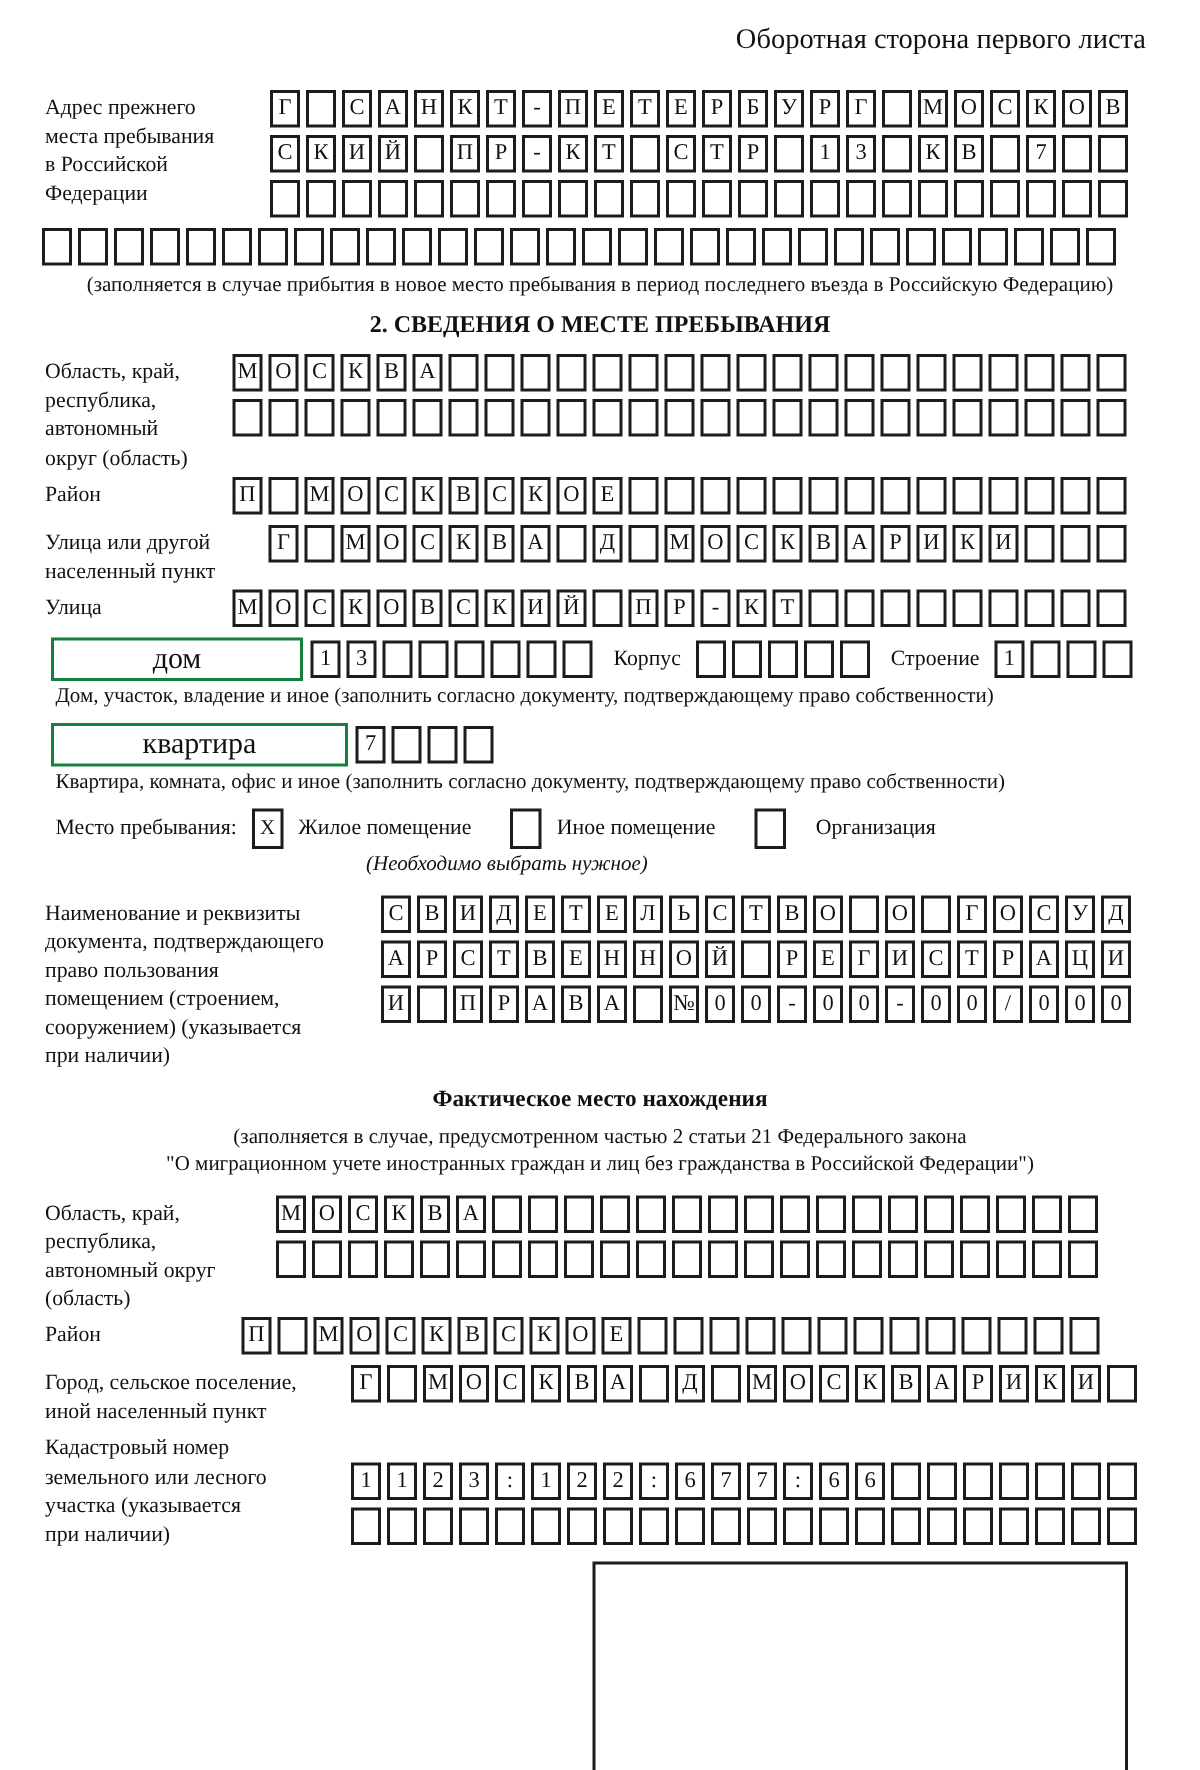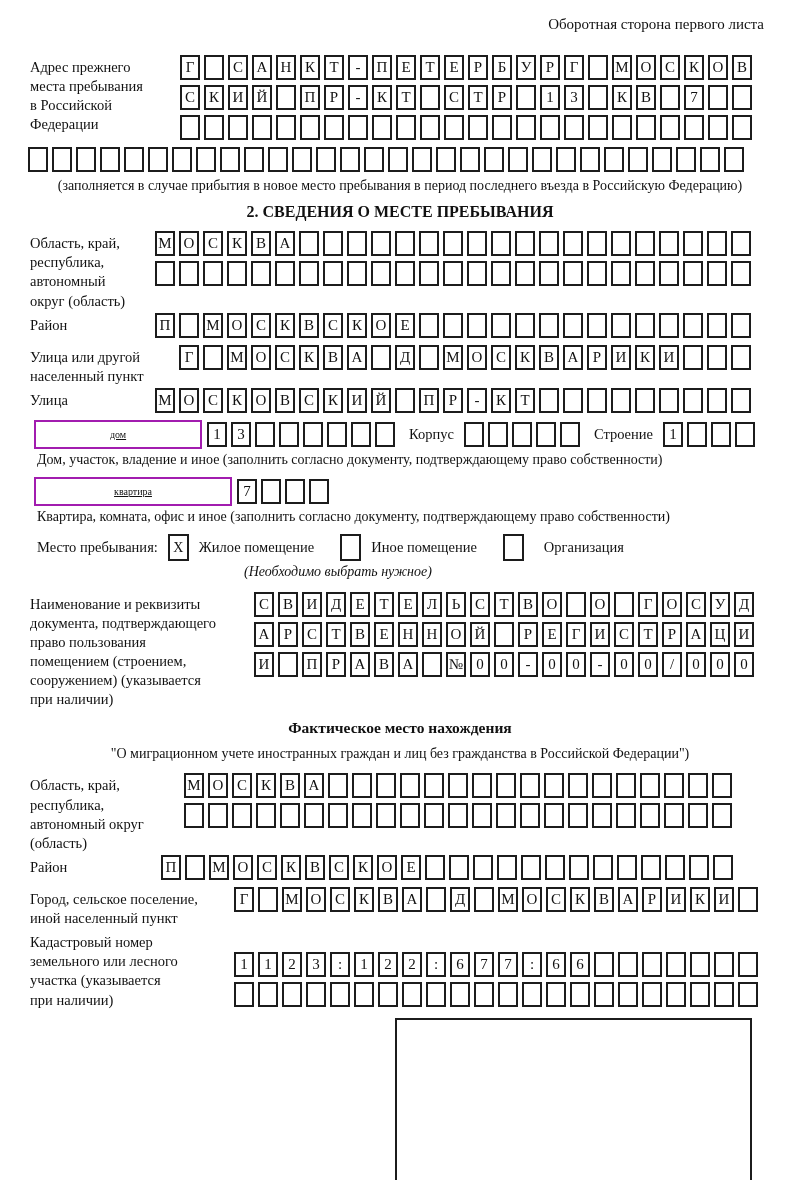--- a/index.html
+++ b/index.html
@@ -3,42 +3,42 @@
 <meta charset="utf-8">
 <style>
   * { margin:0; padding:0; box-sizing:border-box; }
   html,body { background:#fff; }
   body { width:800px; }
   .page {
     width:800px; min-height:1180px; background:#fff; color:#111;
     font-family:"Liberation Serif","DejaVu Serif",serif;
     padding:16px 30px 20px 30px; position:relative;
   }
-  .hdr { text-align:right; font-size:15px; padding-right:6px; margin-bottom:22px; }
+  .hdr { text-align:right; font-size:19px; padding-right:6px; margin-bottom:22px; }
   .frow { display:flex; align-items:flex-start; margin-bottom:2px; }
   .flabel { flex-shrink:0; font-size:14.5px; line-height:1.32; padding-top:3px; }
   .flabel div { white-space:nowrap; }
   .w150{width:150px;} .w125{width:125px;} .w149{width:149px;}
   .w224{width:224px;} .w154{width:154px;} .w131{width:131px;} .w204{width:204px;}
   .bcol { display:flex; flex-direction:column; }
   .brow { display:flex; gap:4px; margin-bottom:5px; }
   .cell {
     width:20px; height:25px; border:2px solid #1c1c1c; flex-shrink:0;
     display:flex; align-items:center; justify-content:center;
     font-size:15px; line-height:1; background:#fff;
   }
   .fullrow { margin-left:-2px; margin-top:1px; }
   .note { font-size:14px; line-height:1.3; margin:2px 0 8px 7px; }
   .center { text-align:center; margin-left:0; }
   .h2 { text-align:center; font-weight:bold; font-size:16px; margin:6px 0 10px 0; }
   .h3 { text-align:center; font-weight:bold; font-size:15.5px; margin:10px 0 8px 0; }
   .houserow { display:flex; align-items:center; margin:2px 0 2px 4px; }
   .wbox {
-    border:2px solid #a21caf; height:29px; display:flex; align-items:center;
-    justify-content:center; font-size:10px; flex-shrink:0; margin-right:5px;text-decoration:underline;
+    border:2px solid #15803d; height:29px; display:flex; align-items:center;
+    justify-content:center; font-size:20px; flex-shrink:0; margin-right:5px;
   }
   .wbox.dom { width:168px; } .wbox.kv { width:198px; }
   .inlbl { font-size:14.5px; margin:0 10px 0 14px; white-space:nowrap; }
   .houserow .brow { margin-bottom:0; }
   .stayrow { display:flex; align-items:center; margin:6px 0 2px 7px; font-size:14.5px; }
   .chk {
     width:21px; height:27px; border:2px solid #1c1c1c; flex-shrink:0;
     display:flex; align-items:center; justify-content:center; font-size:14px;
   }
   .staynote { margin-left:214px; margin-bottom:10px;font-style:italic; }
@@ -474,20 +474,21 @@
           <div class="cell">/</div>
           <div class="cell">0</div>
           <div class="cell">0</div>
           <div class="cell">0</div>
         </div>
     </div>
   </div>
 
   <div class="h3">Фактическое место нахождения</div>
   <div class="note center mb10">
+      <div>(заполняется в случае, предусмотренном частью 2 статьи 21 Федерального закона</div>
       <div>"О миграционном учете иностранных граждан и лиц без гражданства в Российской Федерации")</div>
     </div>
 
   <div class="frow">
     <div class="flabel w154">
         <div>Область, край,</div>
         <div>республика,</div>
         <div>автономный округ</div>
         <div>(область)</div>
       </div>

